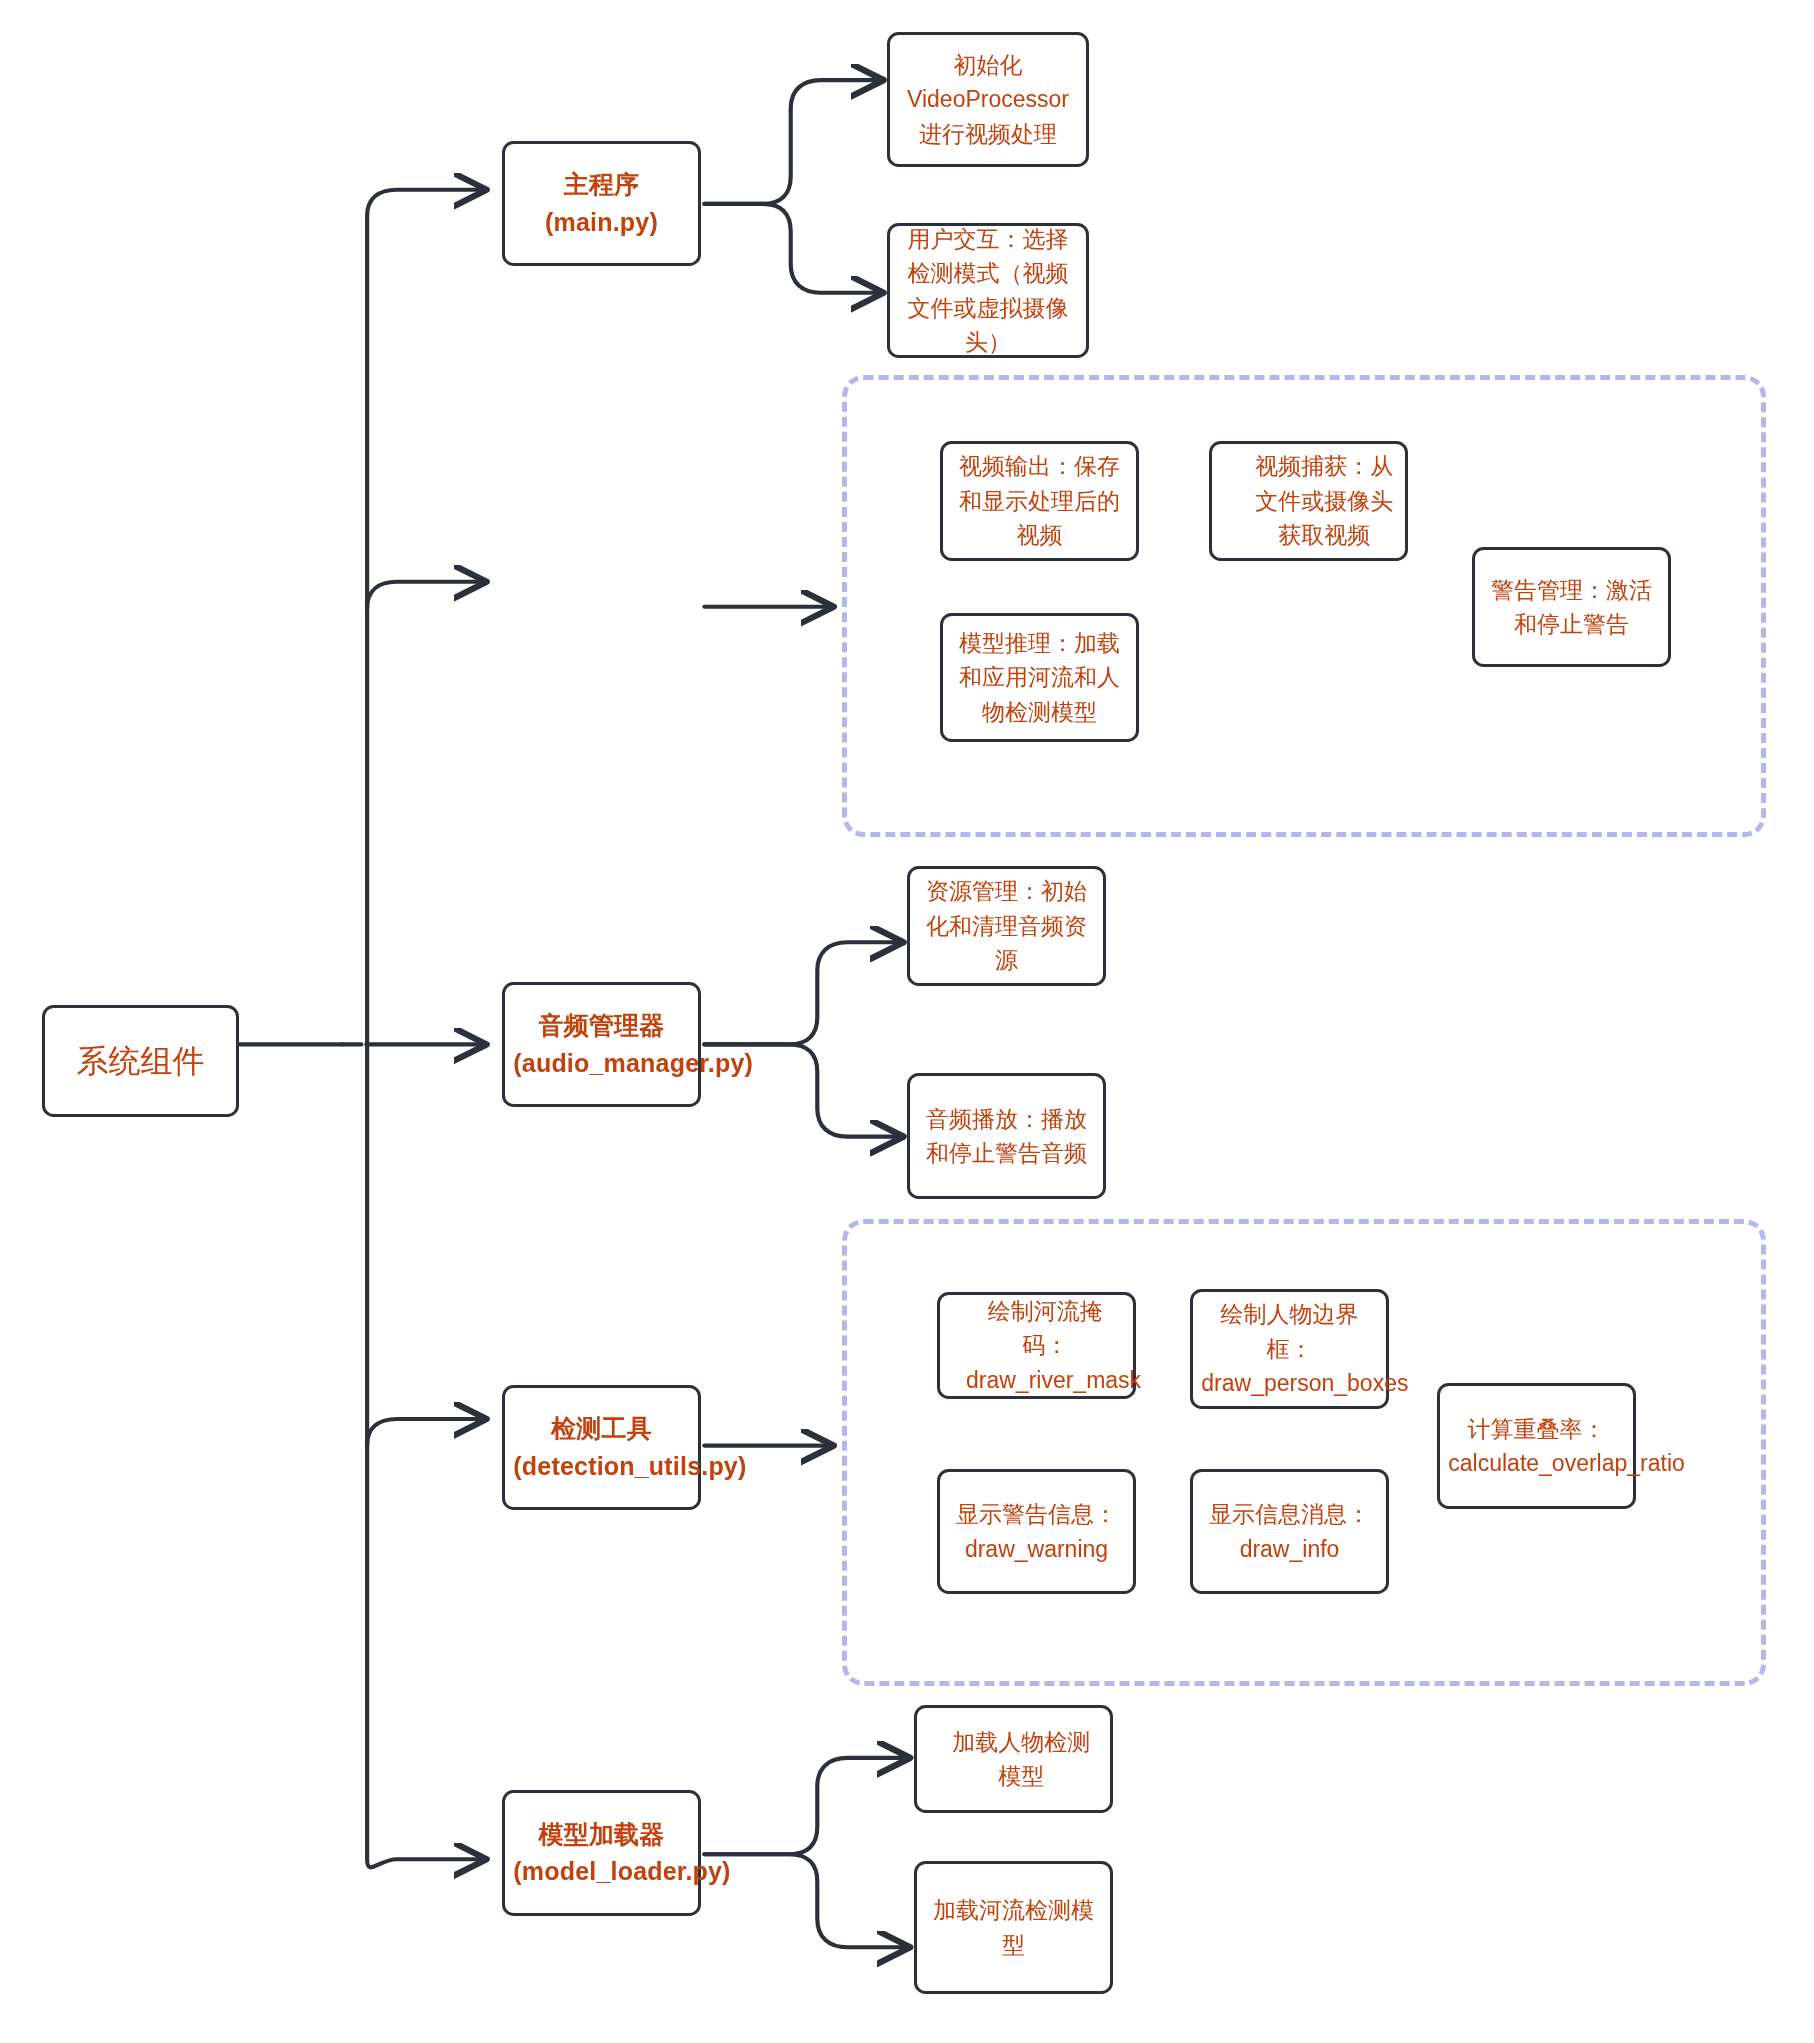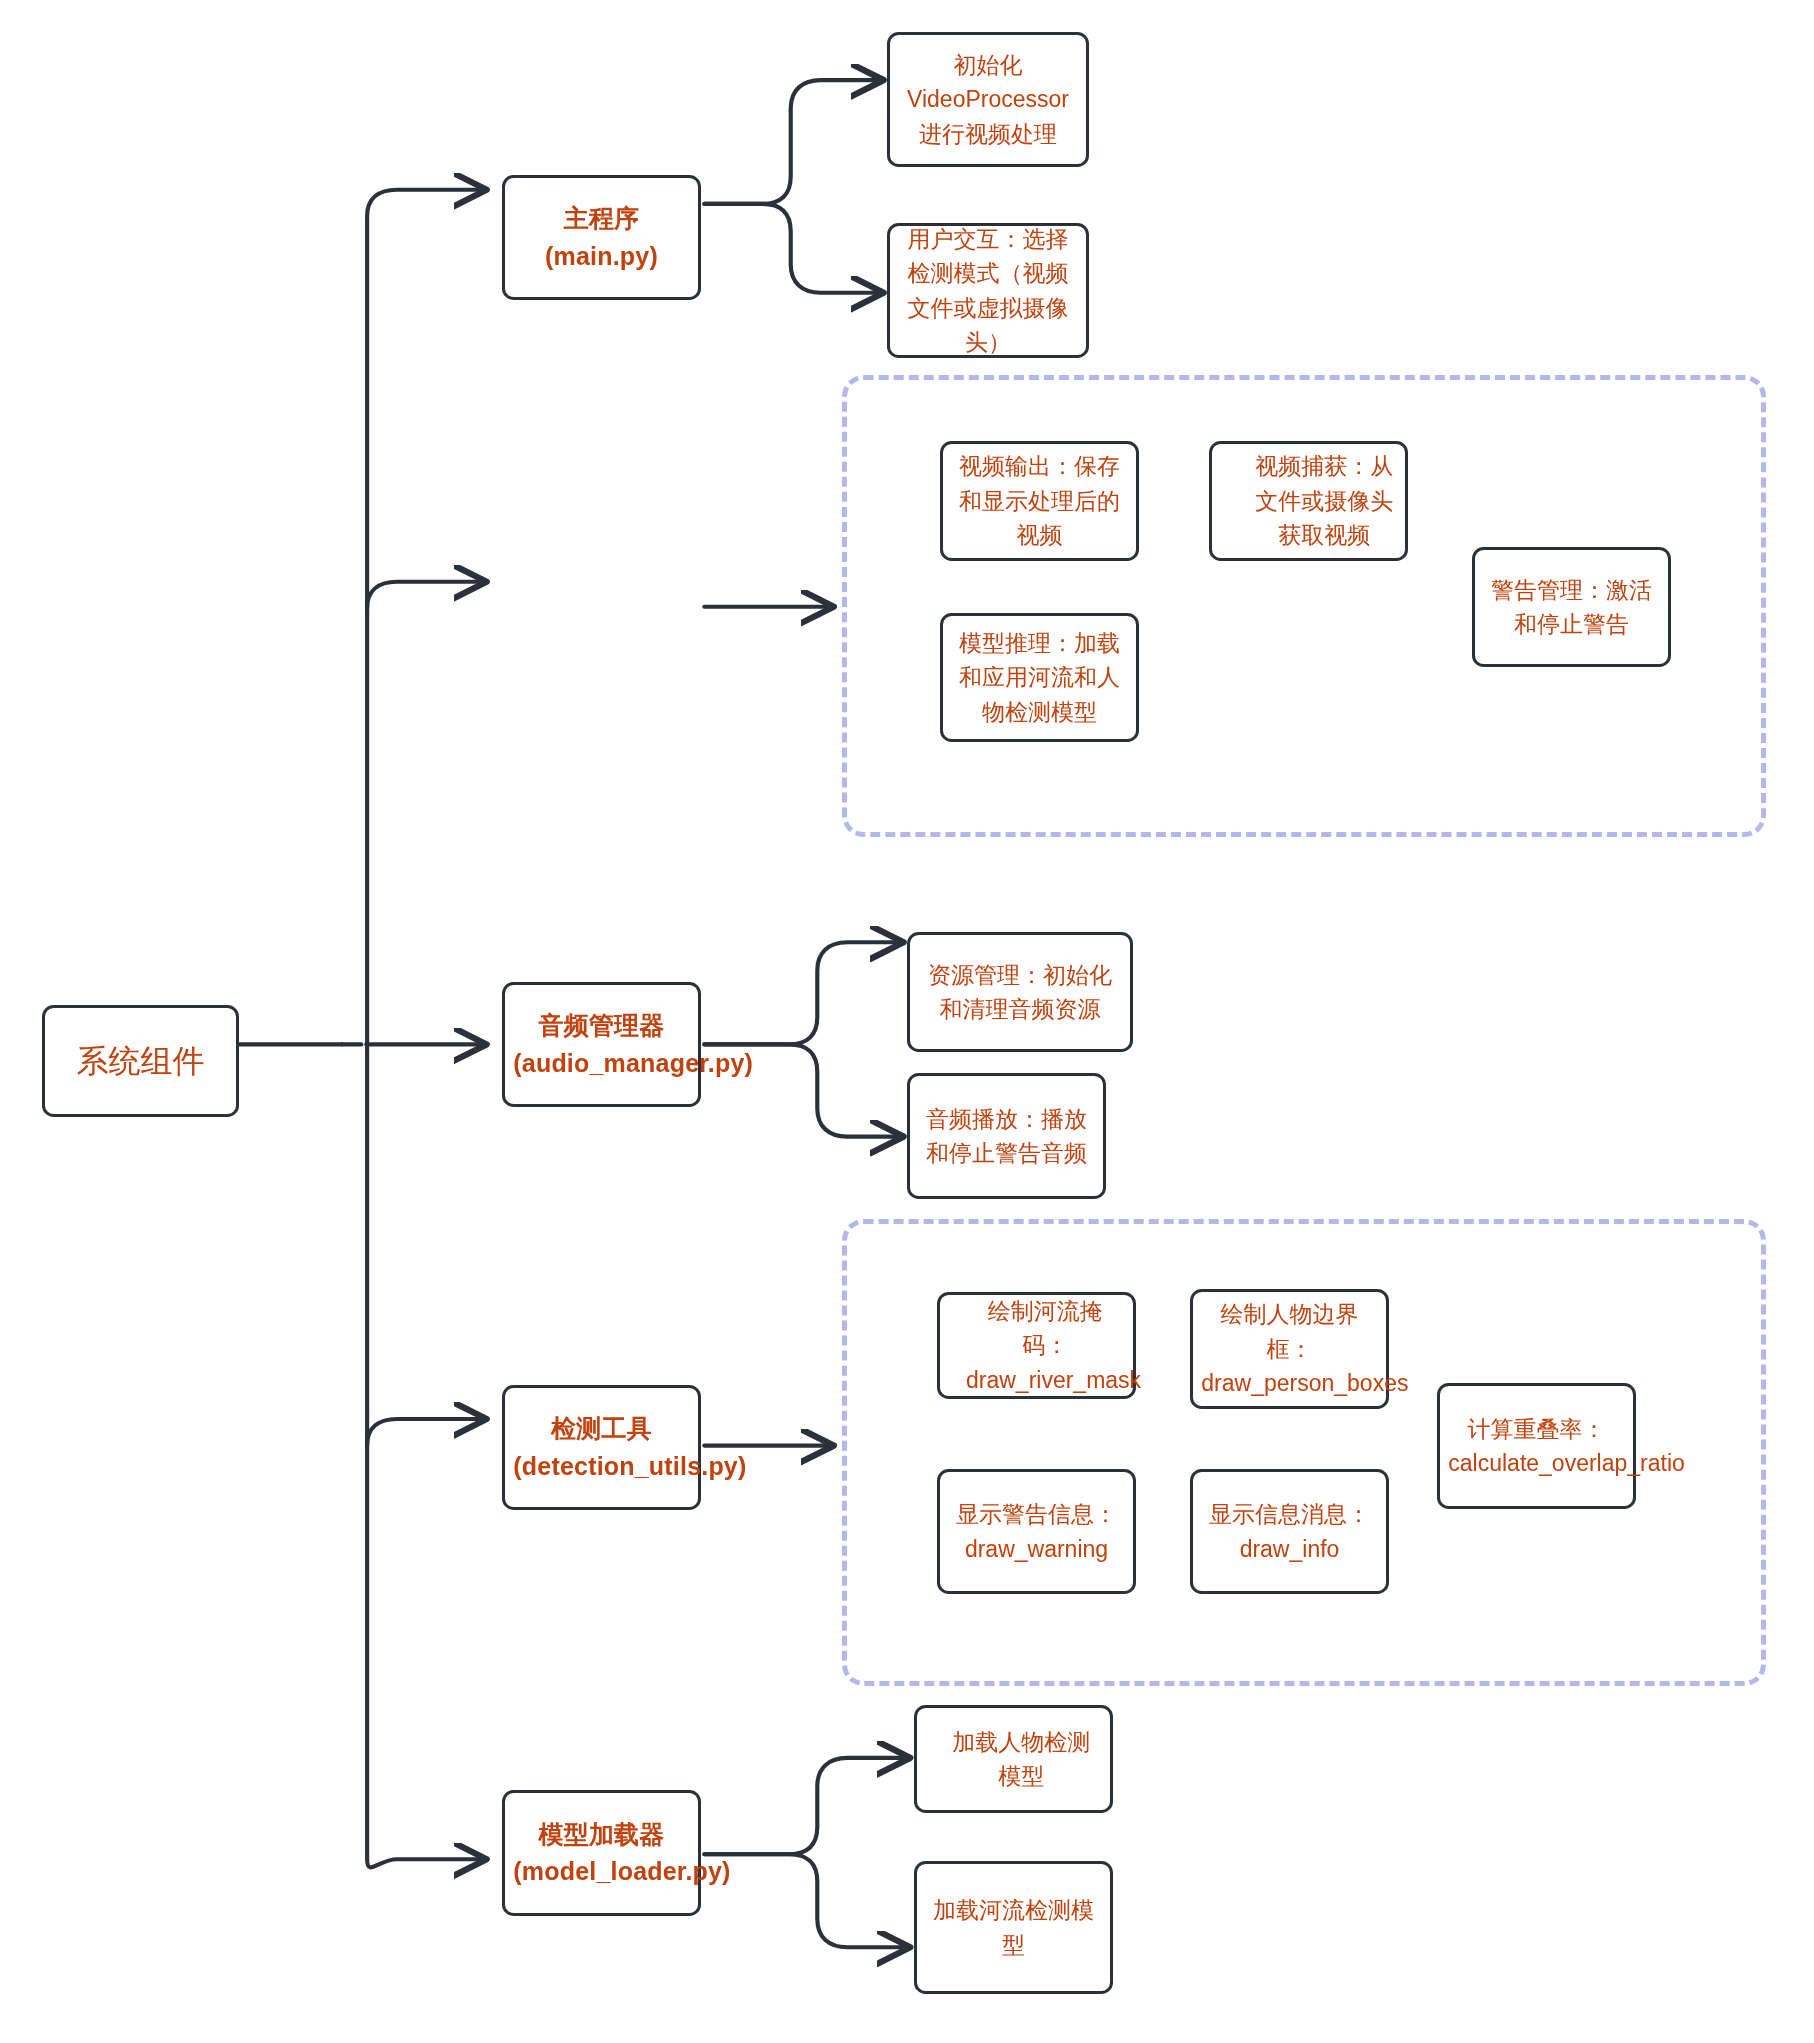--- a/index.html
+++ b/index.html
@@ -102,21 +102,21 @@
 
       <path d="M848,2232 L950,2232 C972,2232 984,2221 984,2199 L984,2150 C984,2128 998,2116 1020,2116 L1092,2116" marker-end="url(#arrow)"></path>
       <path d="M848,2232 L950,2232 C972,2232 984,2243 984,2265 L984,2310 C984,2332 998,2344 1020,2344 L1092,2344" marker-end="url(#arrow)"></path>
     </g>
   </svg>
 
   <div class="node root" style="left:42px; top:1005px; width:197px; height:112px;">
     <span class="lbl">系统组件</span>
   </div>
 
-  <div class="node component" style="left:502px; top:141px; width:199px; height:125px;margin-top:34px;">
+  <div class="node component" style="left:502px; top:141px; width:199px; height:125px;">
     <span class="lbl">主程序 (main.py)</span>
   </div>
   <div class="node leaf" style="left:887px; top:32px; width:202px; height:135px;">
     <span class="lbl">初始化 VideoProcessor 进行视频处理</span>
   </div>
   <div class="node leaf" style="left:887px; top:223px; width:202px; height:135px;">
     <span class="lbl">用户交互：选择检测模式（视频文件或虚拟摄像头）</span>
   </div>
 
   <div class="cluster" style="left:842px; top:375px; width:924px; height:462px;"></div>
@@ -130,21 +130,21 @@
   <div class="node leaf" style="left:1472px; top:547px; width:199px; height:120px;">
     <span class="lbl">警告管理：激活和停止警告</span>
   </div>
   <div class="node leaf" style="left:940px; top:613px; width:199px; height:129px;">
     <span class="lbl">模型推理：加载和应用河流和人物检测模型</span>
   </div>
 
   <div class="node component" style="left:502px; top:982px; width:199px; height:125px;">
     <span class="lbl">音频管理器 (audio_manager.py)</span>
   </div>
-  <div class="node leaf" style="left:907px; top:932px; width:226px; height:120px;">
+  <div class="node leaf" style="left:907px; top:866px; width:199px; height:120px;">
     <span class="lbl">资源管理：初始化和清理音频资源</span>
   </div>
   <div class="node leaf" style="left:907px; top:1073px; width:199px; height:126px;">
     <span class="lbl">音频播放：播放和停止警告音频</span>
   </div>
 
   <div class="cluster" style="left:842px; top:1219px; width:924px; height:467px;"></div>
 
   <div class="node component" style="left:502px; top:1385px; width:199px; height:125px;">
     <span class="lbl">检测工具 (detection_utils.py)</span>

